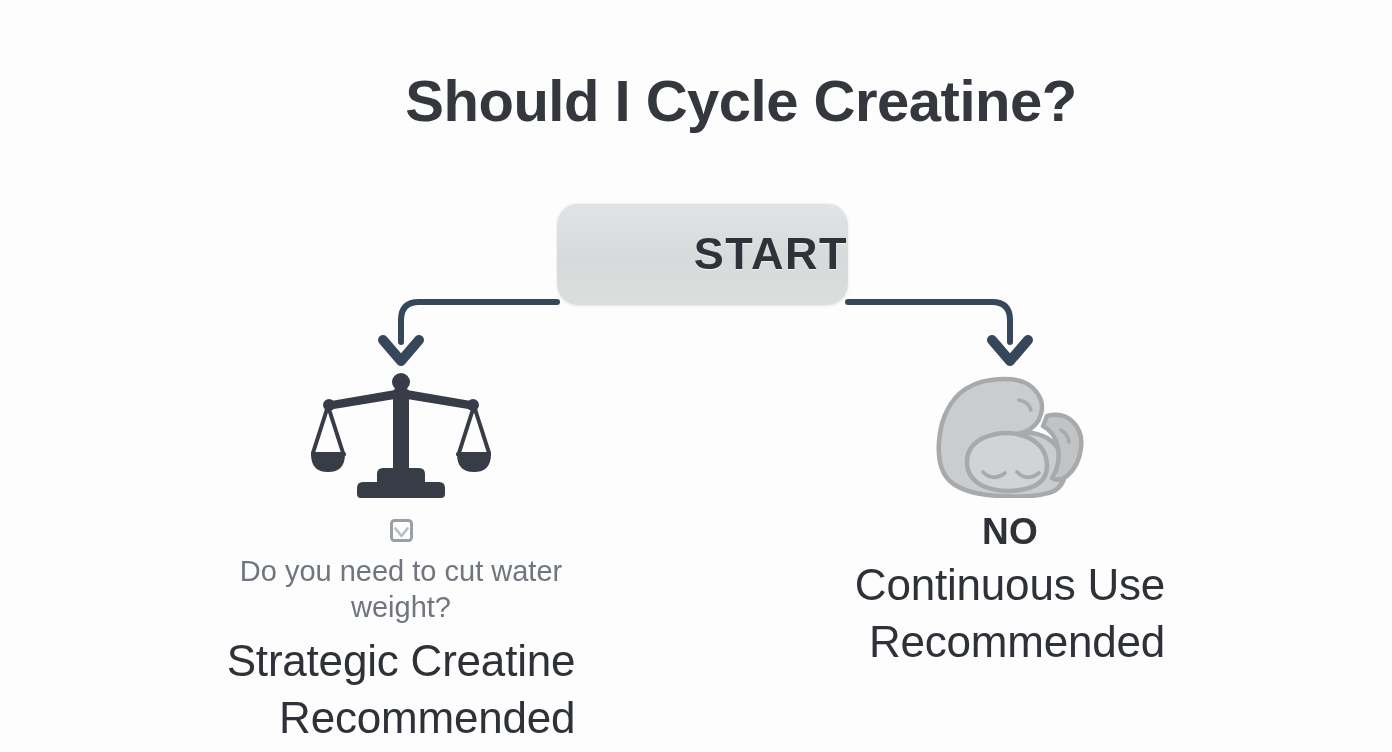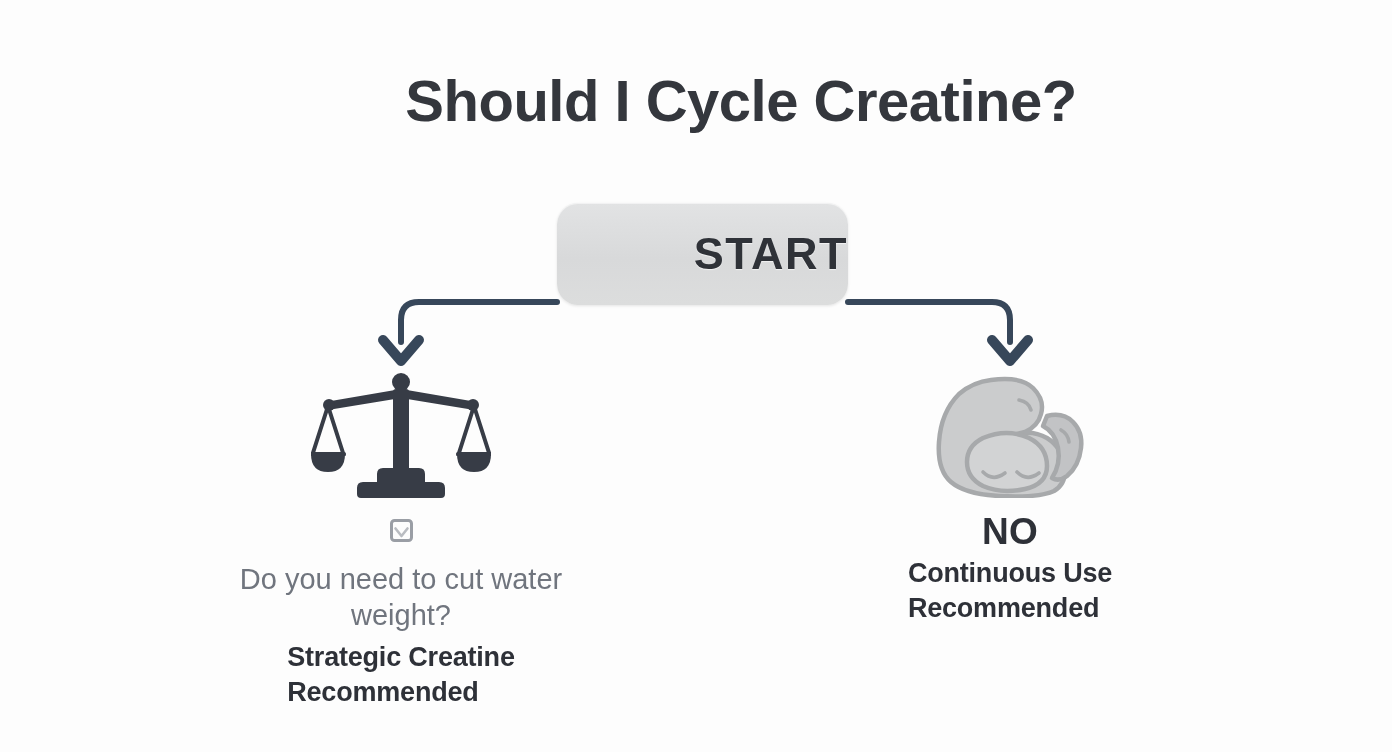--- a/index.html
+++ b/index.html
@@ -89,39 +89,39 @@
     margin-top: 10px;
     font-size: 29px;
     font-weight: normal;
     color: #70757e;
     line-height: 1.24;
     text-align: center;
     max-width: 330px;
     display: flex;
     align-items: flex-start;
     justify-content: center;
-    gap: 11px;
+    gap: 3px;
     flex-wrap: wrap;
   }
   .question-text {
     text-align: center;
   }
   .checkbox-glyph {
     flex: 0 0 auto;
     display: inline-block;
     margin-top: 7px;
   }
 
   .outcome {
     margin-top: 6px;
-    font-size: 27px;
-    font-weight: bold;
+    font-size: 44px;
+    font-weight: normal;
     color: #2e3138;
     line-height: 1.30;
-    text-align: left;
+    text-align: right;
     letter-spacing: -0.2px;
   }
   .outcome-lead {
     margin-top: 12px;
     font-size: 37px;
     font-weight: bold;
     color: #2e3138;
     line-height: 1.18;
     letter-spacing: 0.3px;
   }

